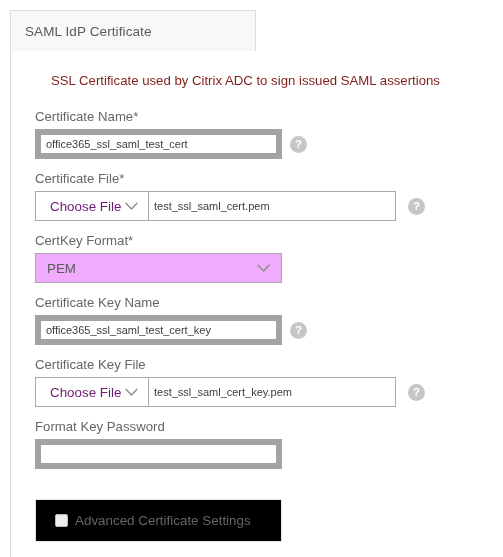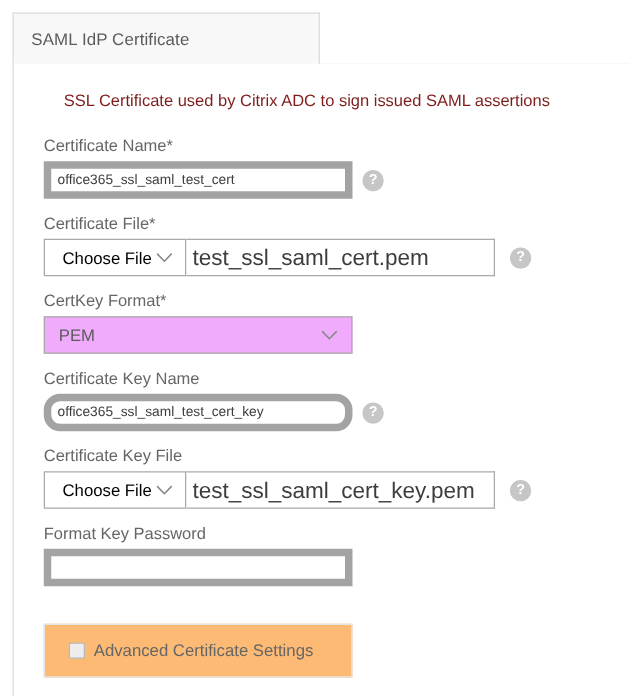--- a/index.html
+++ b/index.html
@@ -155,30 +155,30 @@
     height: 30px;
     border: 1px solid #a9a9a9;
     background: #ffffff;
     display: flex;
     align-items: center;
     cursor: pointer;
   }
   .filerow .choose .sel-text {
     padding-left: 14px;
     font-size: 13.4px;
-    color: #000000;
+    color: #701a75;
   }
   .filerow .fname {
     box-sizing: border-box;
     height: 30px;
     border: 1px solid #a9a9a9;
     border-left: none;
     background: #ffffff;
     font-family: "Liberation Sans", sans-serif;
-    font-size: 18px;
+    font-size: 11px;
     color: #3d3d3d;
     padding: 0 5px;
     outline: none;
     border-radius: 0;
   }
 
   
   .help {
     position: absolute;
     width: 17px;
@@ -191,21 +191,21 @@
     line-height: 17px;
     text-align: center;
     cursor: pointer;
     user-select: none;
   }
 
   
   .adv {
     position: absolute;
     box-sizing: border-box;
-    background: #fdba74;
+    background: #000000;
     border: 1px solid #e4e4e4;
     display: flex;
     align-items: center;
     cursor: pointer;
   }
   .adv-cb {
     width: 13px;
     height: 13px;
     margin-left: 19px;
     box-sizing: border-box;
@@ -261,21 +261,21 @@
       <div class="sel" style="top:202px; left:0; width:247px;">
         <span class="sel-text">PEM</span>
         <span class="chev">
           <svg width="13" height="9" viewBox="0 0 13 9">
             <path d="M1 1.3 L6.5 7 L12 1.3" fill="none" stroke="#8a8a8a" stroke-width="1.3" stroke-linecap="round" stroke-linejoin="round"></path>
           </svg>
         </span>
       </div>
 
       <div class="field-label" style="top:244px; left:0;">Certificate Key Name</div>
-      <input class="txt" style="top: 264px; left: 0px; width: 247px; border-radius: 13px;" type="text" value="office365_ssl_saml_test_cert_key">
+      <input class="txt" style="top: 264px; left: 0px; width: 247px;" type="text" value="office365_ssl_saml_test_cert_key">
       <div class="help" style="top:271px; left:255px;">?</div>
 
       <div class="field-label" style="top:306px; left:0;">Certificate Key File</div>
       <div class="filerow" style="top:326px; left:0;">
         <div class="choose">
           <span class="sel-text">Choose File</span>
           <span class="chev">
             <svg width="13" height="9" viewBox="0 0 13 9">
               <path d="M1 1.3 L6.5 7 L12 1.3" fill="none" stroke="#8a8a8a" stroke-width="1.3" stroke-linecap="round" stroke-linejoin="round"></path>
             </svg>

